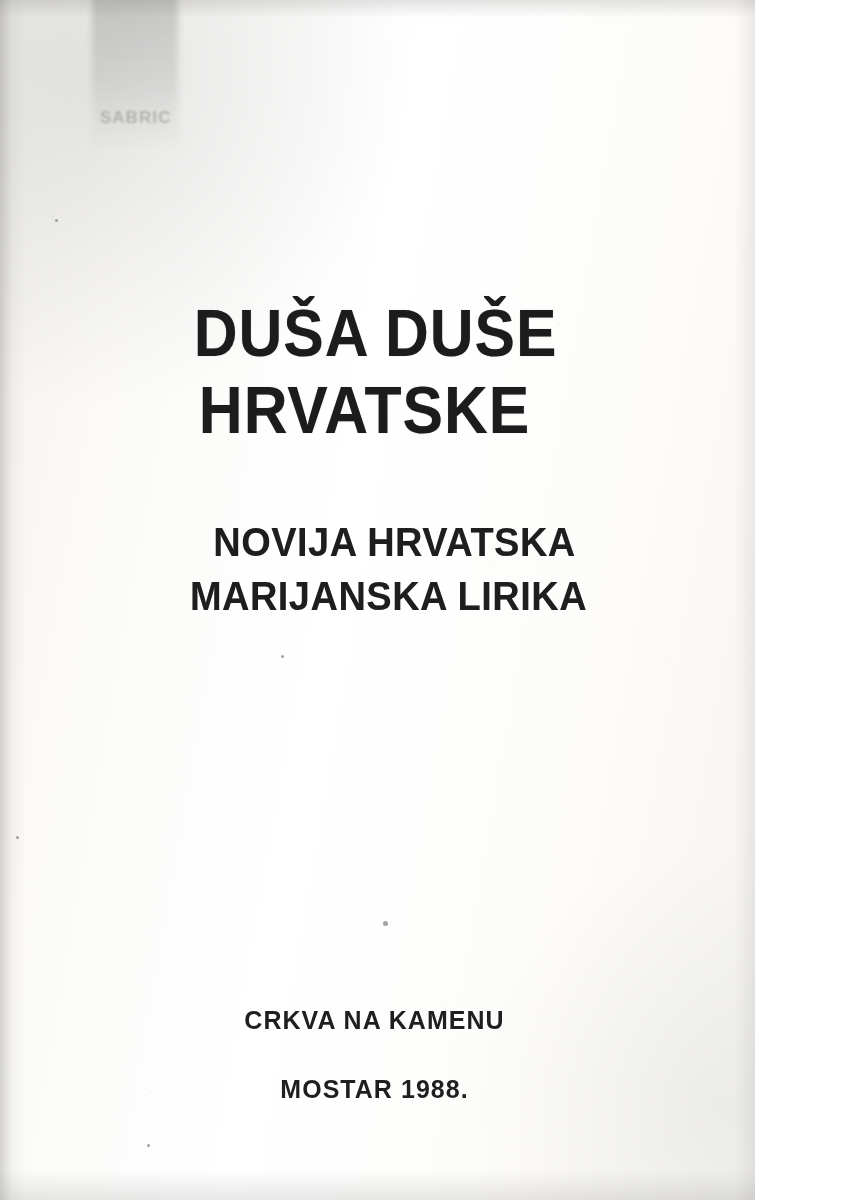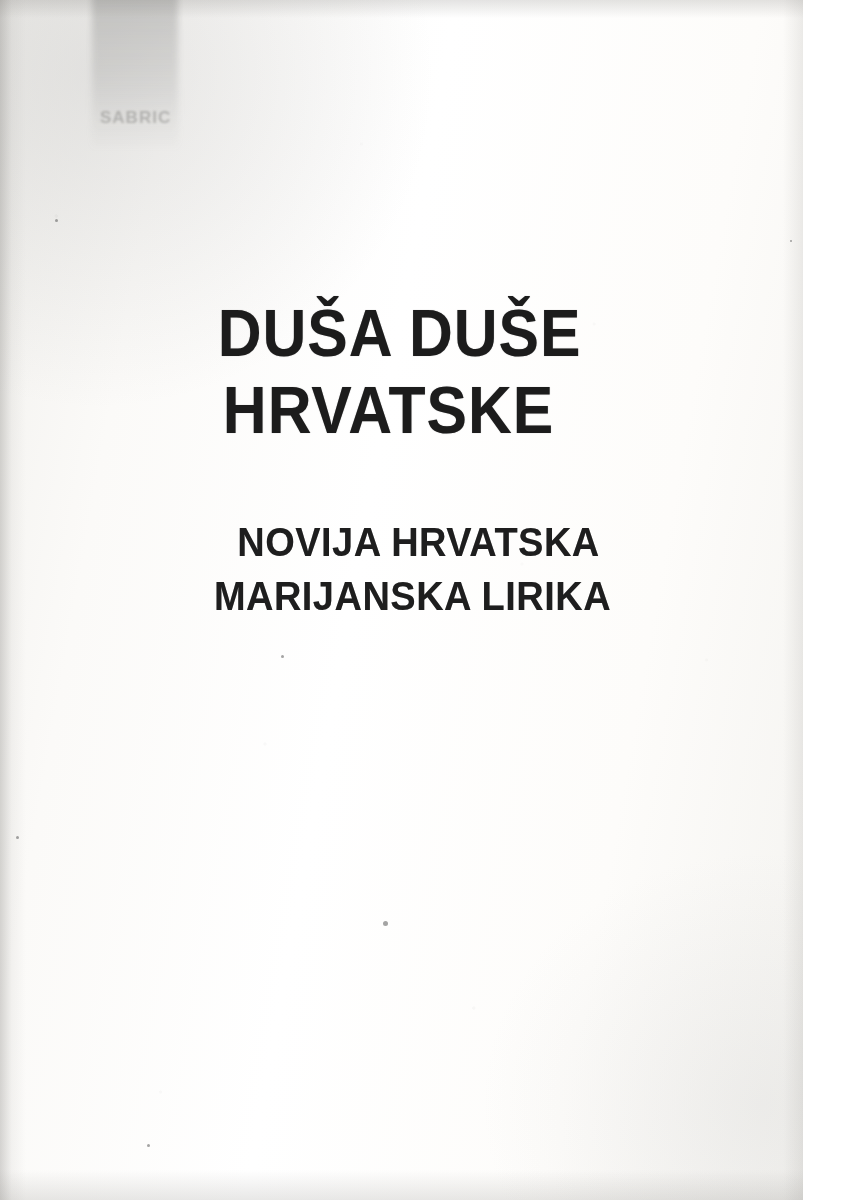--- a/index.html
+++ b/index.html
@@ -5,27 +5,28 @@
   html, body {
     margin: 0;
     padding: 0;
     background: #ffffff;
   }
   body {
     font-family: "Liberation Sans", sans-serif;
   }
   .page {
     position: relative;
-    width: 803px;
+    width: 719px;
     height: 1200px;
     overflow: hidden;
     background:
       radial-gradient(ellipse 60% 40% at 12% 6%, rgba(150,150,150,0.22) 0%, rgba(255,255,255,0) 70%),
       radial-gradient(ellipse 50% 30% at 95% 92%, rgba(190,190,190,0.18) 0%, rgba(255,255,255,0) 70%),
       linear-gradient(100deg, #f2f1ee 0%, #fbfaf8 18%, #ffffff 45%, #fdfcfa 75%, #f4f3f0 100%);
+    padding-left: 36px;
   }
 
   
   .grain {
     position: absolute;
     inset: 0;
     pointer-events: none;
     opacity: .5;
     background-image:
       radial-gradient(circle at 7% 18%, rgba(120,120,120,.10) 0 1.4px, transparent 2px),
@@ -214,15 +215,19 @@
       <div class="title-line l1">DUŠA DUŠE</div>
       <div class="title-line l2">HRVATSKE</div>
     </div>
 
     <div class="subtitle-block">
       <div class="subtitle-line s1">NOVIJA HRVATSKA</div>
       <div class="subtitle-line s2">MARIJANSKA LIRIKA</div>
     </div>
 
 
+    <div class="imprint-block">
+      <div class="publisher">CRKVA NA KAMENU</div>
+      <div class="place-year">MOSTAR 1988.</div>
+    </div>
 
   </div>
 </div>
 
 </body></html>

